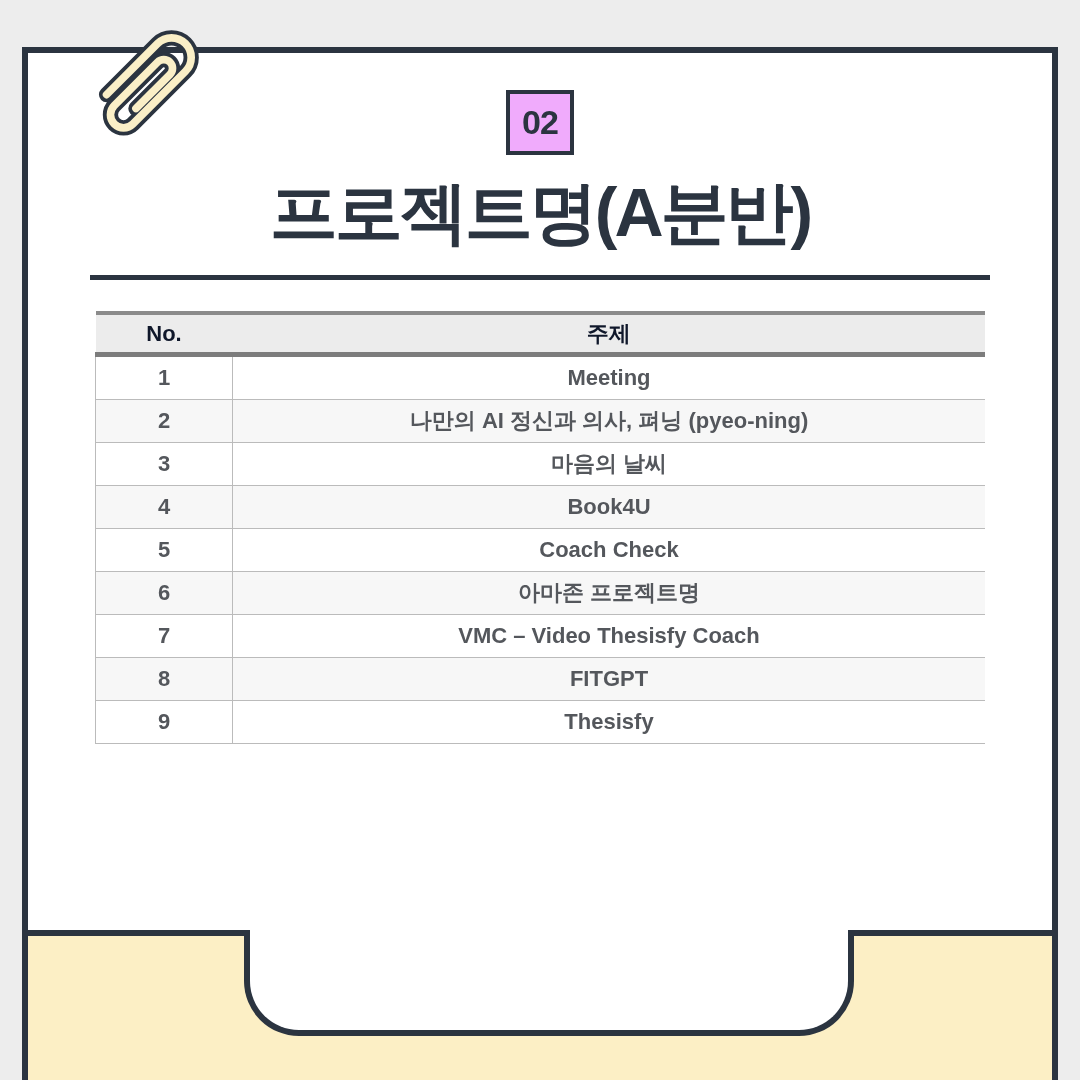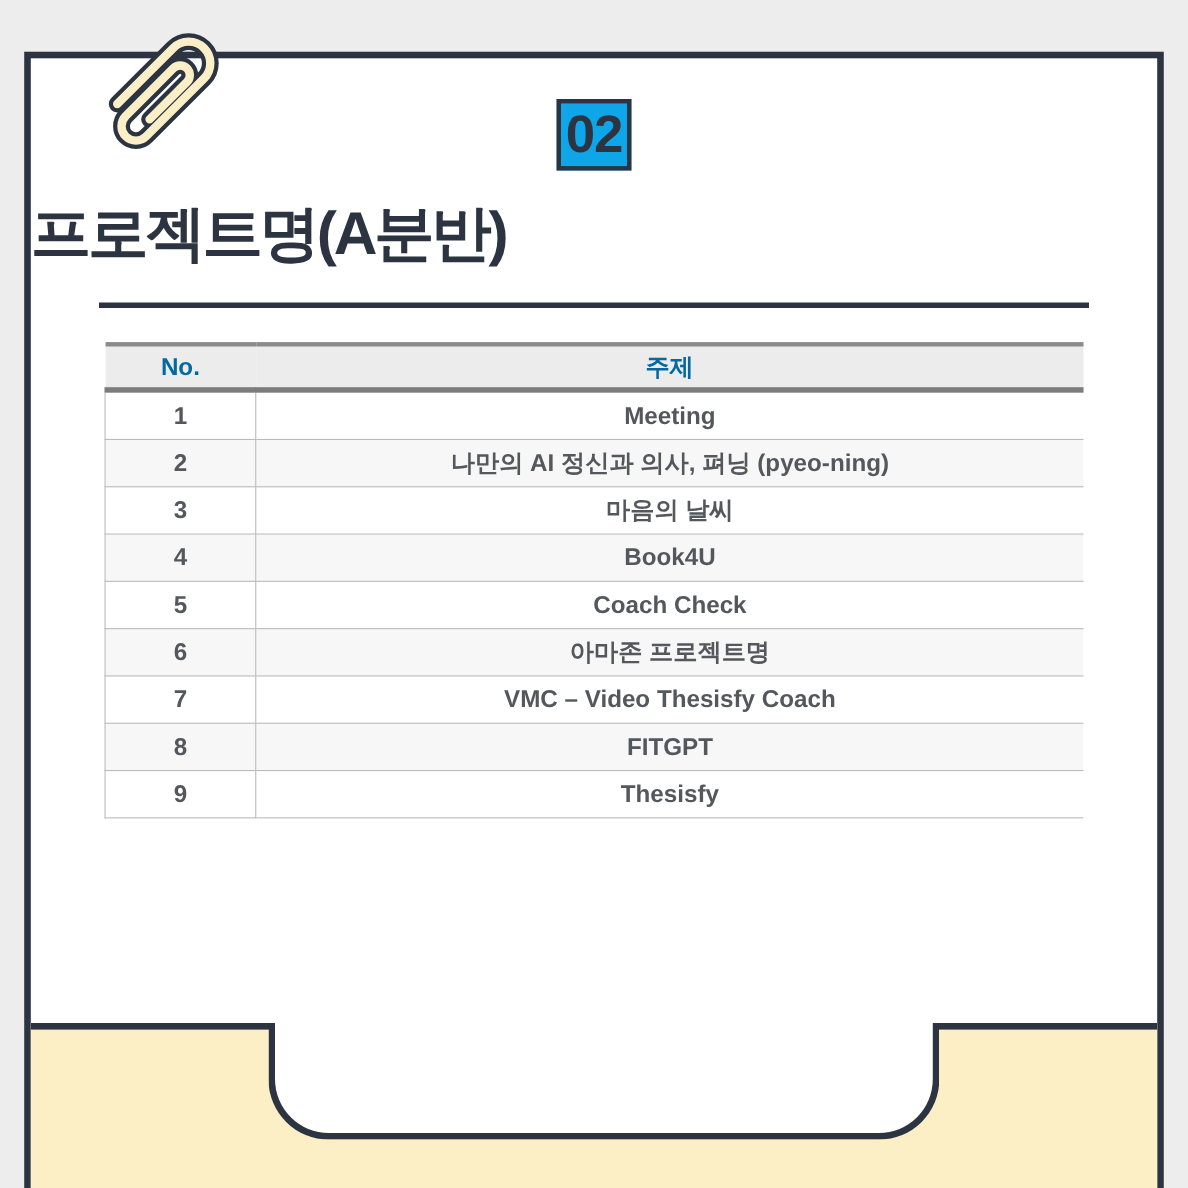--- a/index.html
+++ b/index.html
@@ -35,35 +35,35 @@
     width: 164px;
     height: 164px;
     pointer-events: none;
   }
   
   .badge {
     margin: 37px auto 0 auto;
     width: 68px;
     height: 65px;
     box-sizing: border-box;
-    background: #0ea5e9;
+    background: #f0abfc;
     border: 4px solid #2B3440;
     display: flex;
     align-items: center;
     justify-content: center;
-    font-size: 48px;
+    font-size: 34px;
     font-weight: bold;
     color: #2B3440;
     letter-spacing: -1px;
   }
   
   .title {
     margin-top: 10px;
-    text-align: left;
-    font-size: 55px;
+    text-align: center;
+    font-size: 68px;
     line-height: 94px;
     font-weight: bold;
     color: #2B3440;
     letter-spacing: -3px;
   }
   .title-underline {
     width: 900px;
     height: 5px;
     background: #2B3440;
     margin: 16px auto 0 auto;
@@ -77,21 +77,21 @@
     table-layout: fixed;
   }
   table.topics thead tr {
     background: #ECECEC;
     border-top: 4px solid #8B8B8B;
     border-bottom: 5px solid #7C7C7C;
   }
   table.topics th {
     height: 35px;
     font-size: 22px;
-    color: #0369a1;
+    color: #0f172a;
     font-weight: bold;
     text-align: center;
   }
   table.topics th.col-no { width: 135px; }
   table.topics tbody td {
     height: 40px;
     font-size: 22px;
     color: #54575C;
     text-align: center;
     border-bottom: 1px solid #BBBBBB;

